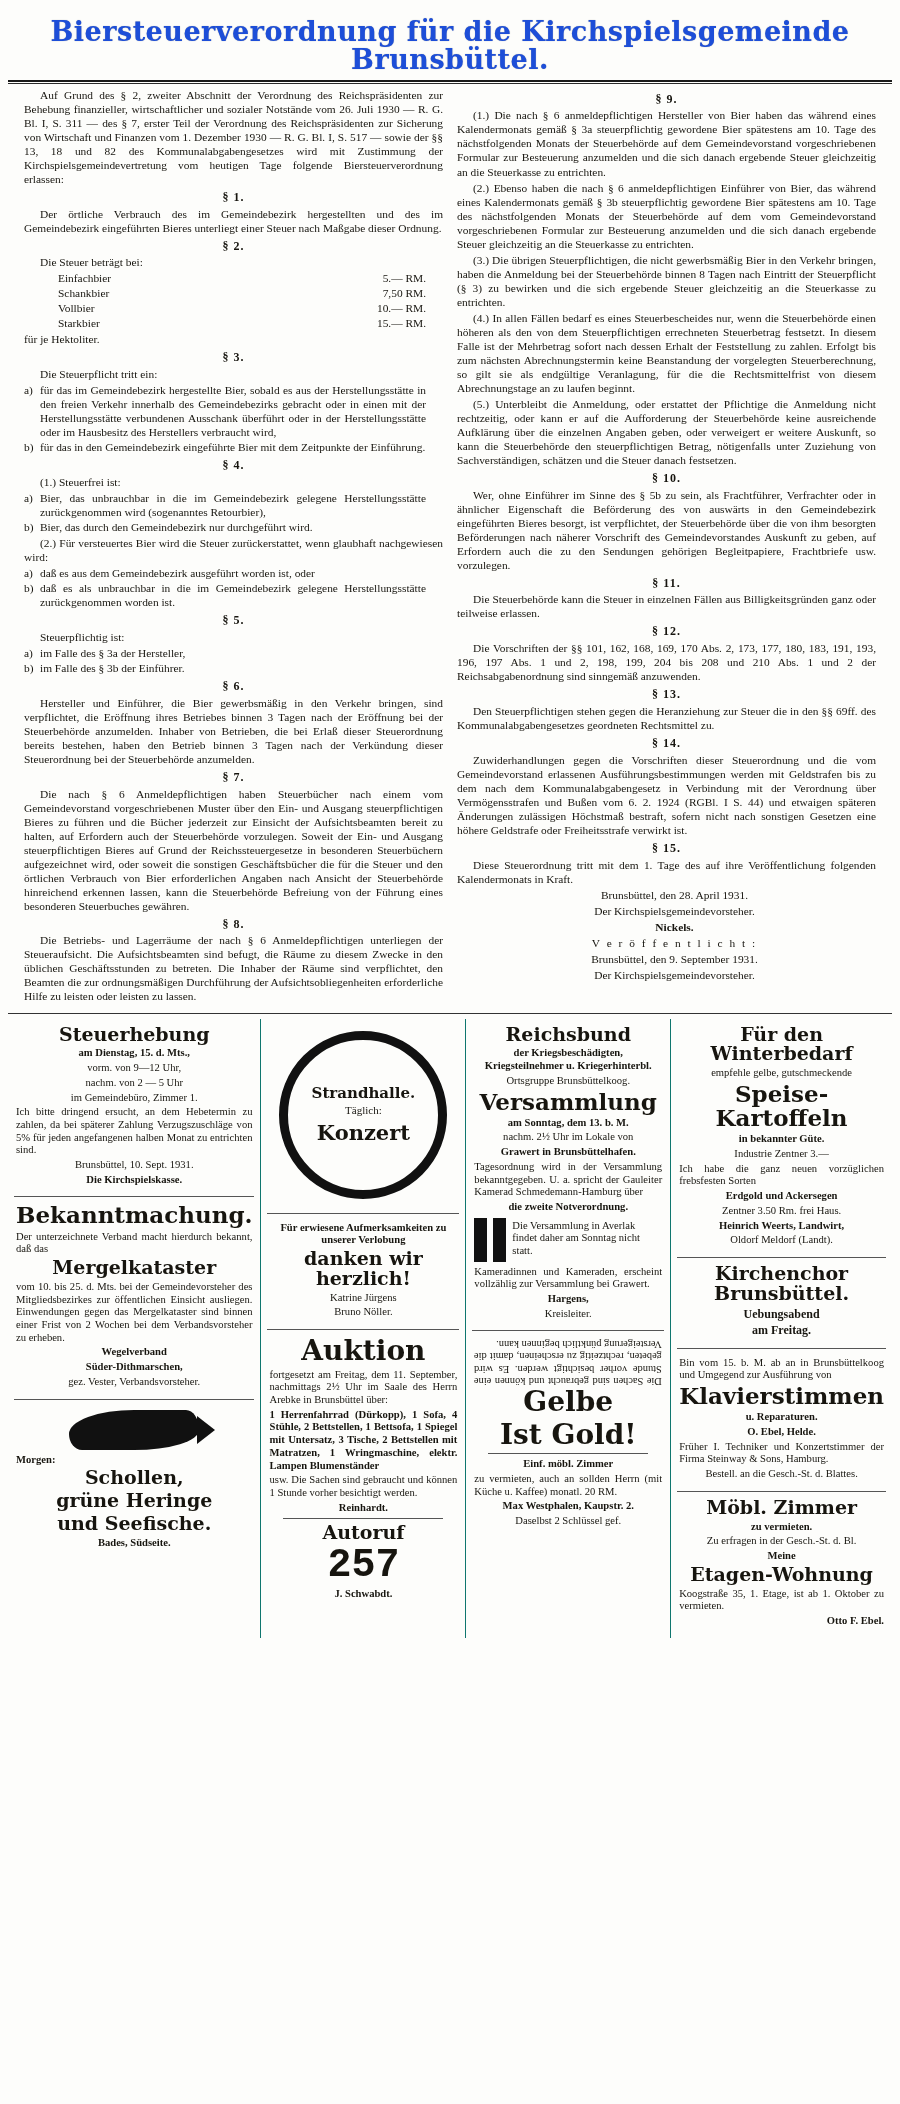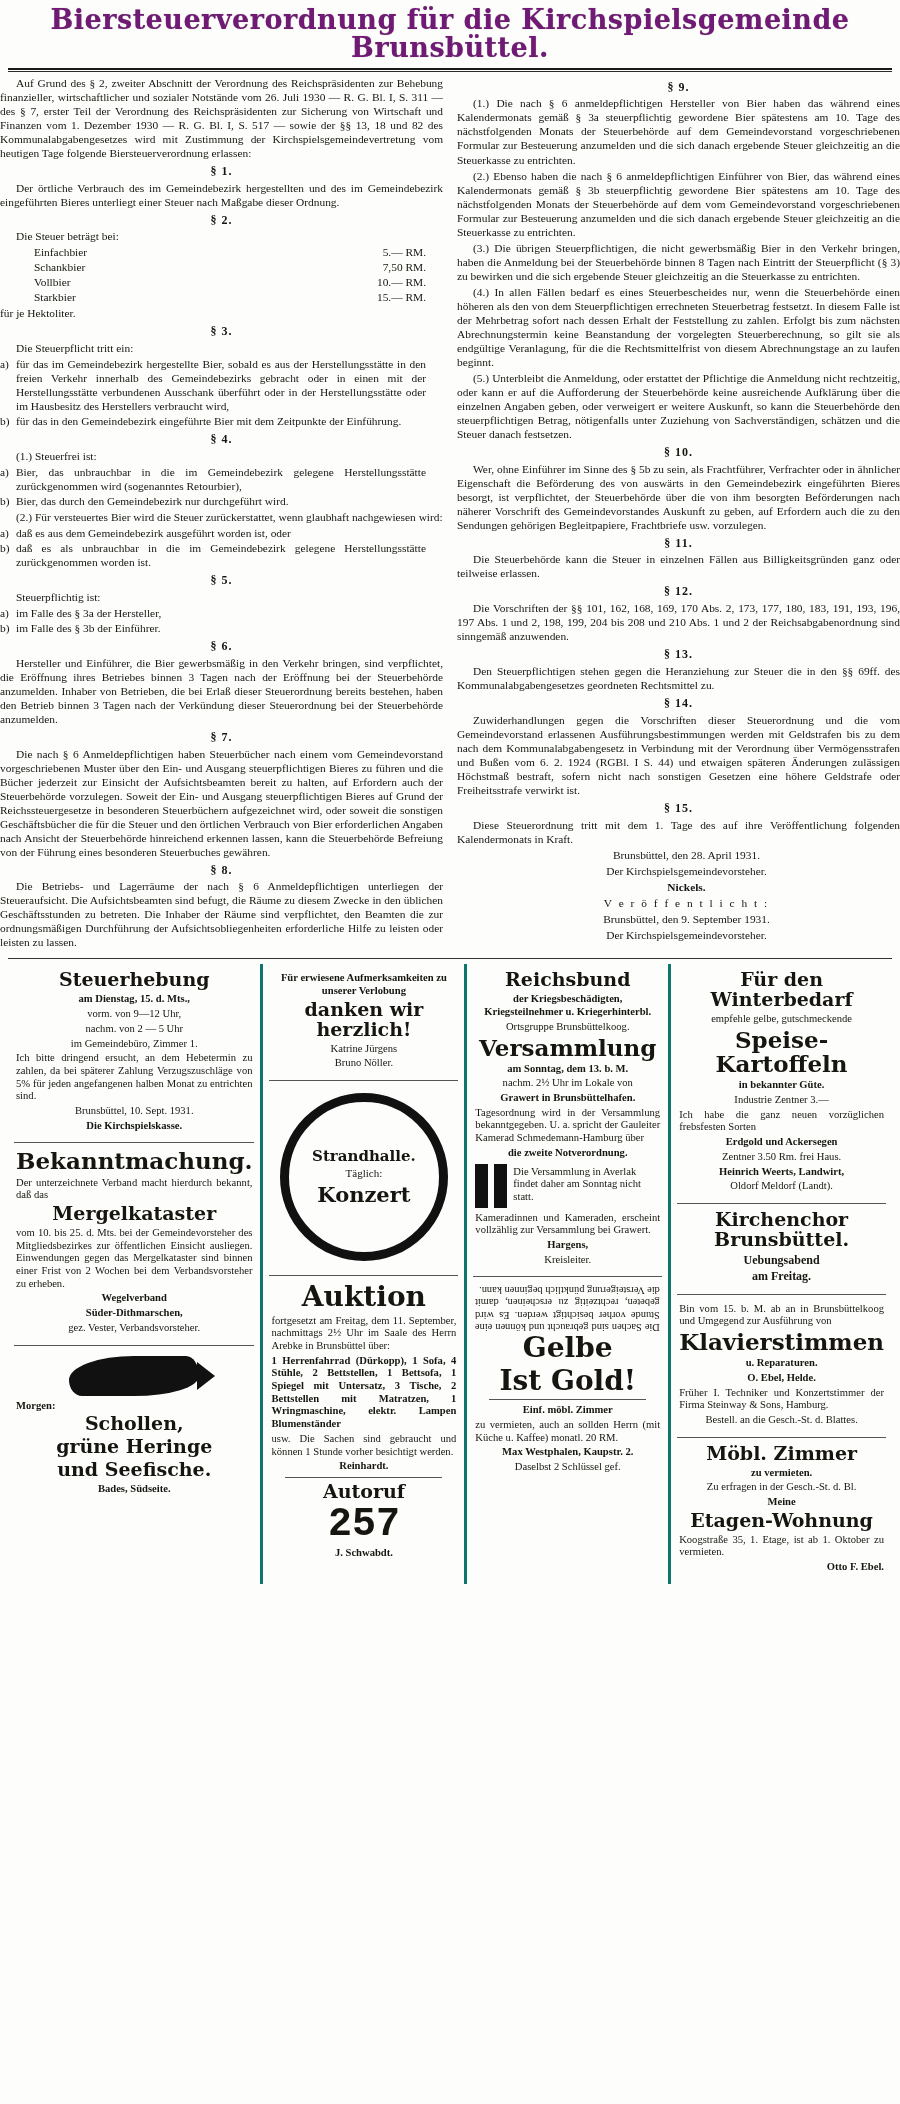--- a/index.html
+++ b/index.html
@@ -16,37 +16,37 @@
     padding:0;
     box-sizing:border-box;
   }
   
   .masthead{
     text-align:center;
     font-family:"DejaVu Serif", serif;
     font-weight:bold;
     font-size:27px;
     letter-spacing:.5px;
-    padding:6px 10px 2px 10px;
+    padding:18px 10px 2px 10px;
     line-height:1.05;
-    color:#701a75;
+    color:#1d4ed8;
     text-shadow:0 0 1px rgba(0,0,0,.35);
   }
   .rule-thick{
     border-top:2px solid #1a1a1a;
     margin:3px 8px 0 8px;
   }
   .rule-thin{
     border-top:1px solid #2a2a2a;
     margin:1px 8px 4px 8px;
   }
   
   .cols{
     display:flex;
-    padding:0 0;
+    padding:0 24px;
     gap:14px;
     box-sizing:border-box;
   }
   .col{
     width:50%;
     font-size:11.4px;
     line-height:1.23;
     text-align:justify;
     hyphens:auto;
   }
@@ -85,21 +85,21 @@
   }
   
   .ads{
     display:flex;
     padding:0 8px 8px 8px;
     gap:0;
     box-sizing:border-box;
   }
   .adcol{
     flex:1 1 0;
-    border-right:3px solid #0f766e;
+    border-right:1px solid #0f766e;
     padding:0 6px;
     box-sizing:border-box;
   }
   .adcol:last-child{border-right:none;}
   .ad{
     border-bottom:1px solid #555;
     padding:6px 2px 8px 2px;
     text-align:center;
     font-size:11px;
     line-height:1.2;
@@ -324,32 +324,32 @@
         <div class="txt bold left">Morgen:</div>
         <h3>Schollen,</h3>
         <h3>grüne Heringe</h3>
         <h3>und Seefische.</h3>
         <div class="txtc bold">Bades, Südseite.</div>
       </div>
     </div>
 
     <div class="adcol">
       <div class="ad">
+        <div class="circle">
+          <div class="c1">Strandhalle.</div>
+          <div class="c2">Täglich:</div>
+          <div class="c3">Konzert</div>
+        </div>
+      </div>
+
+      <div class="ad">
         <div class="txtc bold">Für erwiesene Aufmerksamkeiten zu unserer Verlobung</div>
         <h3>danken wir herzlich!</h3>
         <div class="txtc">Katrine Jürgens</div>
         <div class="txtc">Bruno Nöller.</div>
-      </div>
-
-      <div class="ad">
-        <div class="circle">
-          <div class="c1">Strandhalle.</div>
-          <div class="c2">Täglich:</div>
-          <div class="c3">Konzert</div>
-        </div>
       </div>
 
       <div class="ad">
         <h3 class="huge">Auktion</h3>
         <div class="txt">fortgesetzt am Freitag, dem 11. September, nachmittags 2½ Uhr im Saale des Herrn Arebke in Brunsbüttel über:</div>
         <div class="txt bold">1 Herrenfahrrad (Dürkopp), 1 Sofa, 4 Stühle, 2 Bettstellen, 1 Bettsofa, 1 Spiegel mit Untersatz, 3 Tische, 2 Bettstellen mit Matratzen, 1 Wringmaschine, elektr. Lampen Blumenständer</div>
         <div class="txt">usw. Die Sachen sind gebraucht und können 1 Stunde vorher besichtigt werden.</div>
         <div class="txtc bold">Reinhardt.</div>
         <div class="hr-small"></div>
         <h3>Autoruf</h3>

